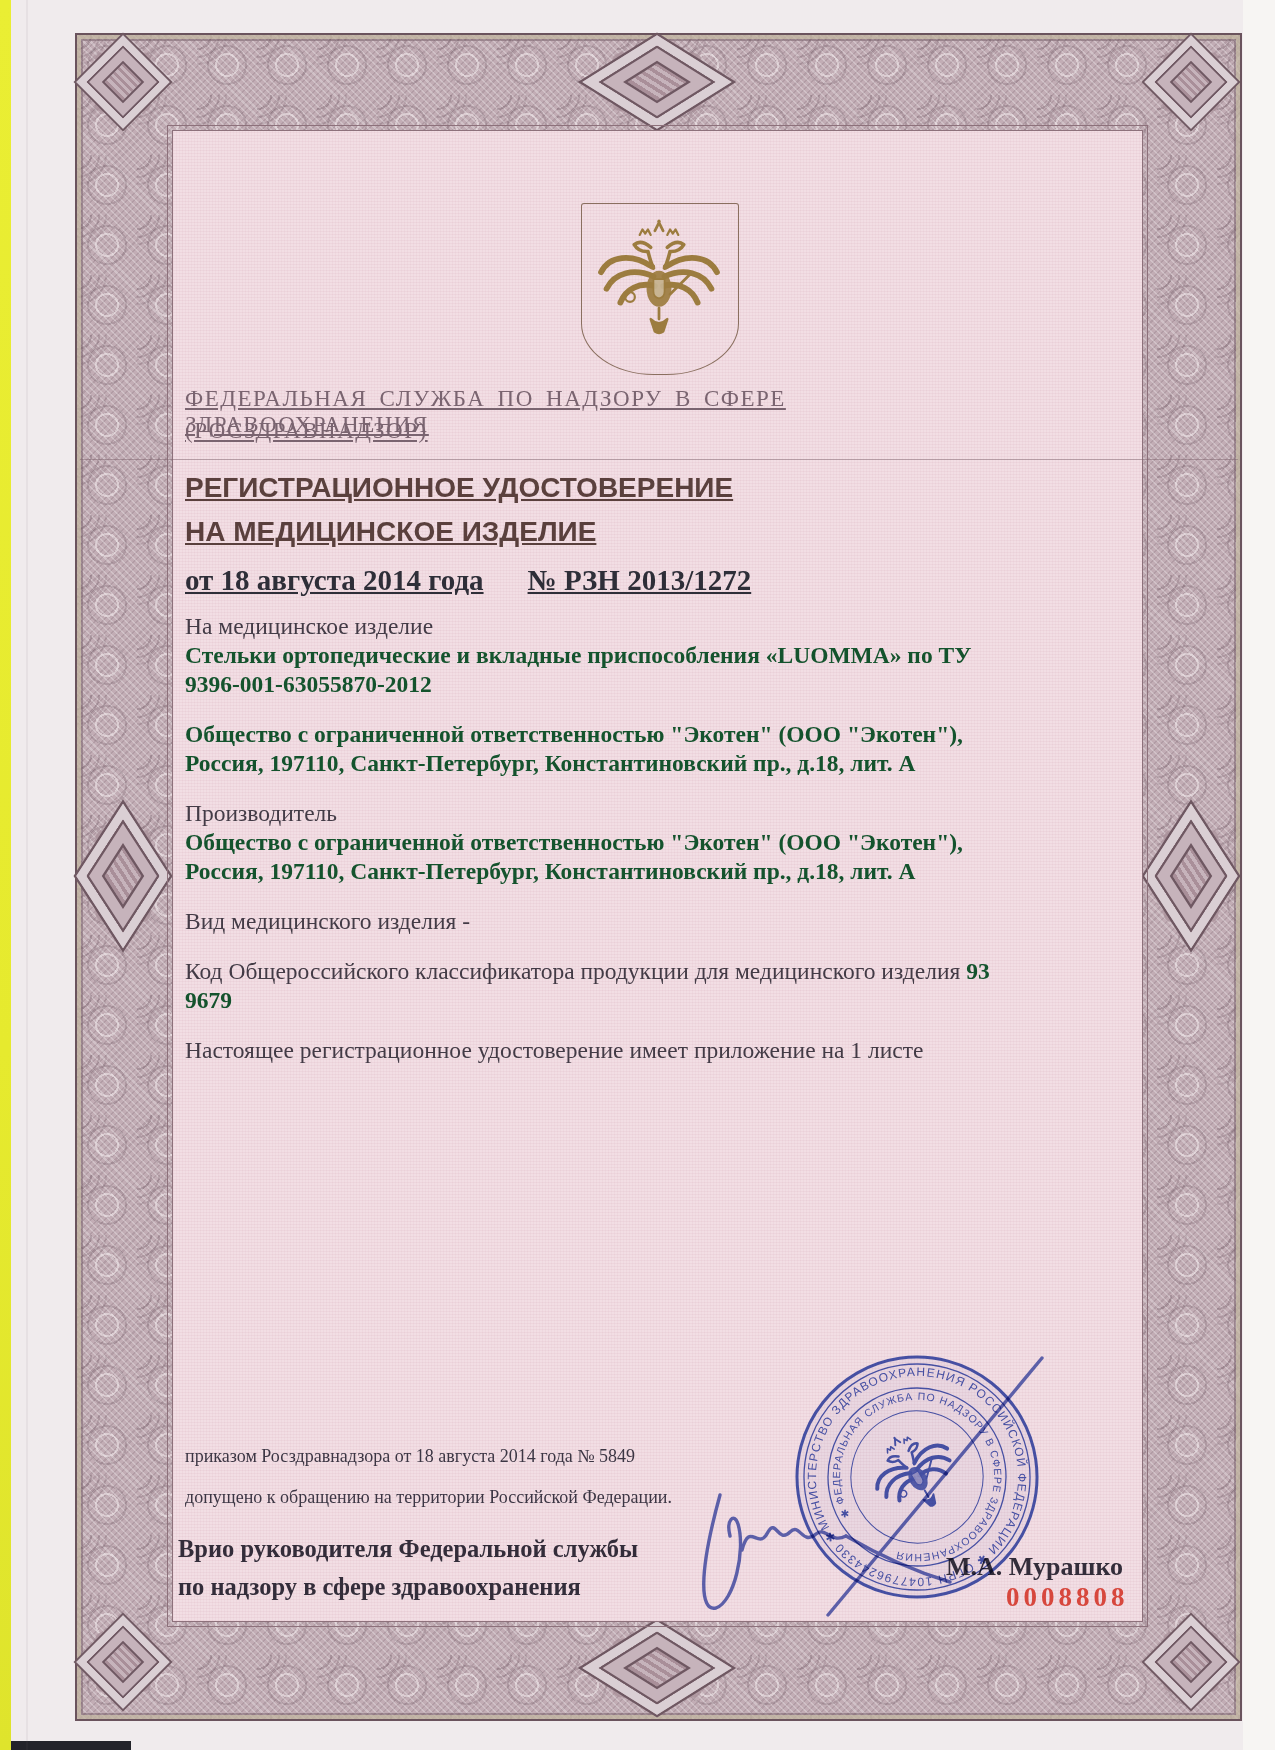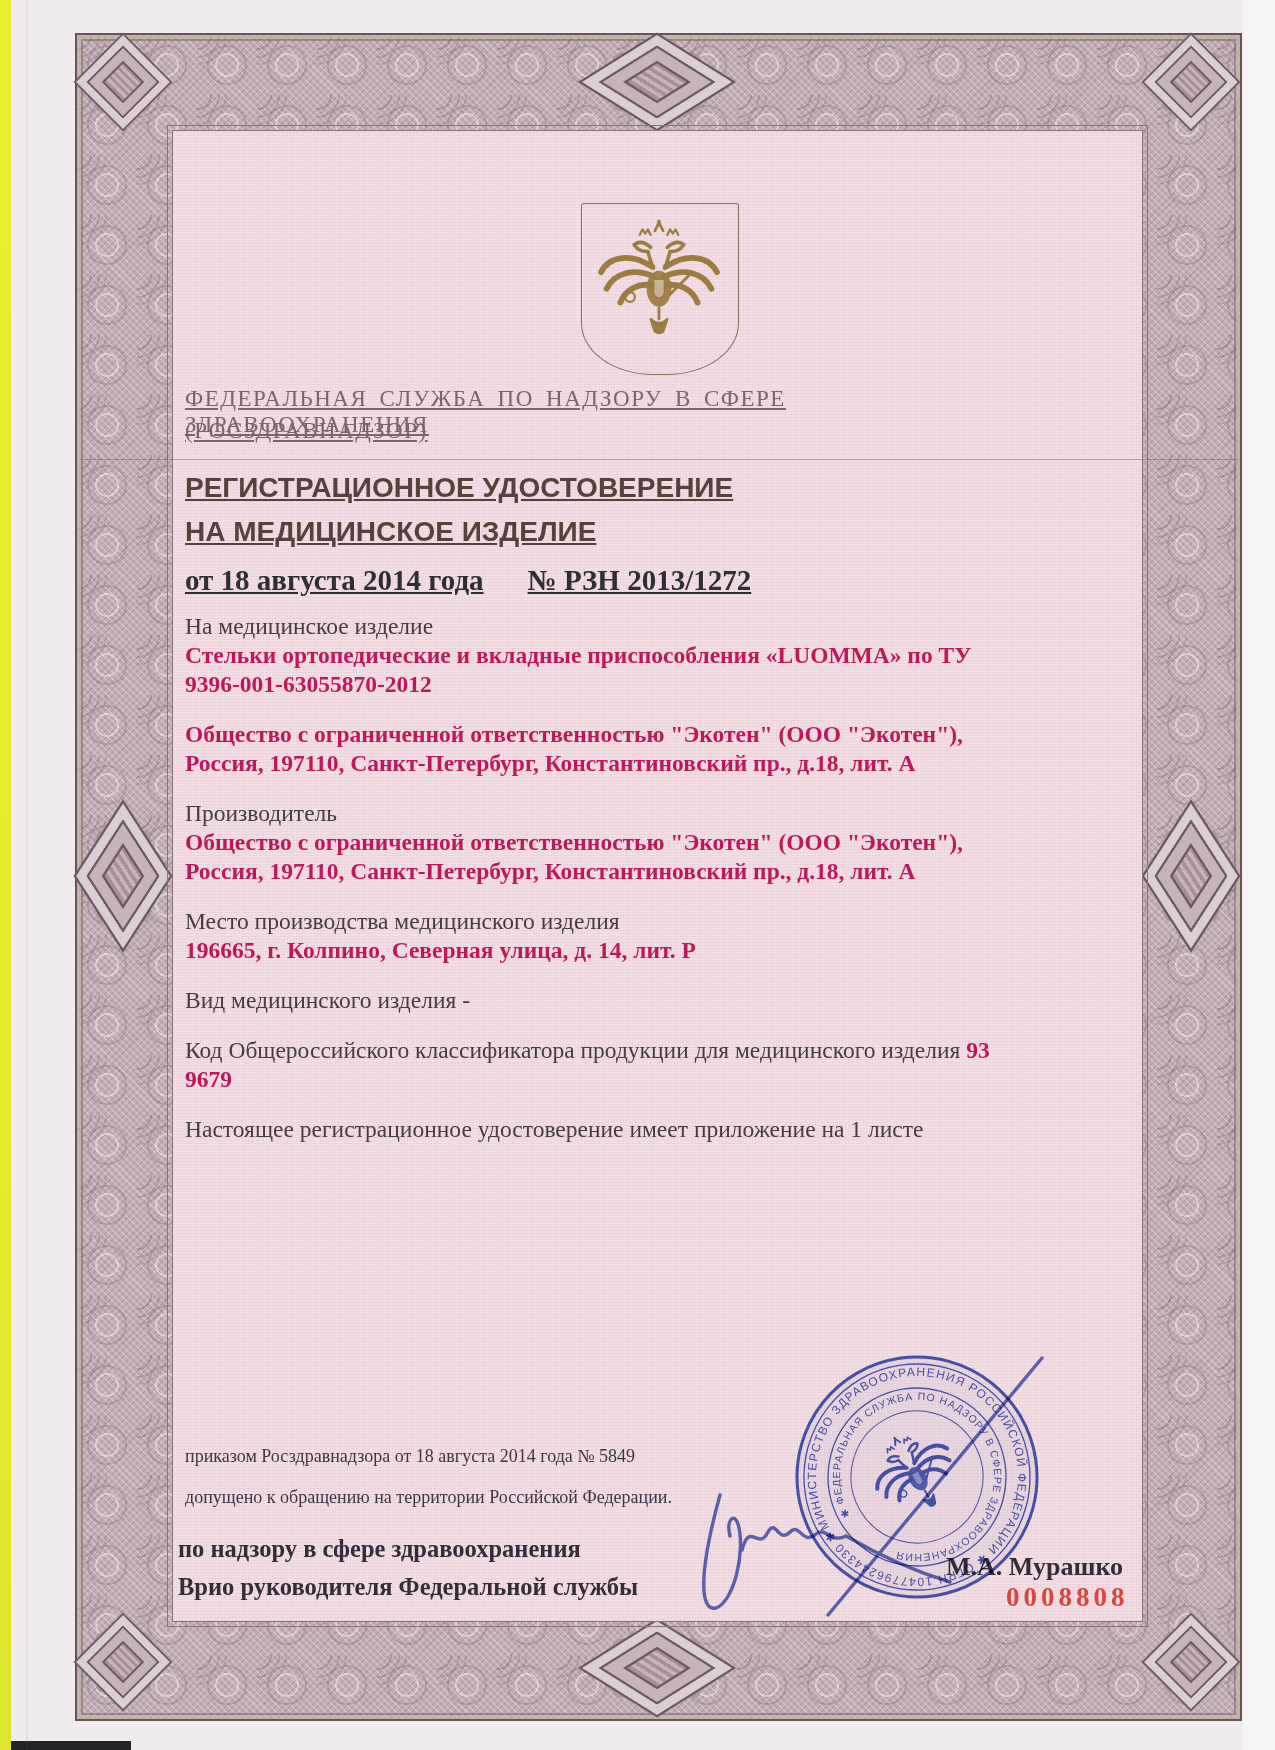--- a/index.html
+++ b/index.html
@@ -62,21 +62,21 @@
   .abs{position:absolute;z-index:3;}
   .center{text-decoration:underline;}
   .agency{left:185px;width:833px;color:#7a6470;font-size:23px;letter-spacing:1.5px;word-spacing:5px;}
   .hr{left:80px;top:459px;width:1158px;height:1px;background:rgba(125,100,110,.5);z-index:3;}
   .doc-title{left:185px;width:833px;color:#5a403d;font-family:"Liberation Sans",sans-serif;font-weight:bold;font-size:28px;letter-spacing:0px;}
   .dateline{left:185px;width:833px;color:#2e2e38;font-weight:bold;font-size:29px;}
   .dateline .gap{display:inline-block;width:44px;}
 
   .bodytext{left:185px;top:612px;width:836px;color:#433b46;font-size:23.5px;line-height:29px;}
   .bodytext .para{margin-bottom:21px;}
-  .bodytext b{color:#be185d;}
+  .bodytext b{color:#14532d;}
   .lbl{font-weight:normal;}
 
   .order{left:185px;top:1436px;width:760px;color:#3c3644;font-size:18px;line-height:41px;}
   .signer{left:178px;top:1530px;width:560px;color:#332d3a;font-weight:bold;font-size:24.5px;line-height:38px;}
   .signer-name{left:946px;top:1552px;width:220px;color:#332d3a;font-weight:bold;font-size:26px;z-index:3;}
   .serial{left:1006px;top:1582px;color:#d7473d;font-size:27px;font-weight:bold;letter-spacing:4px;z-index:3;}
 
   .coa{left:581px;top:203px;width:156px;height:170px;z-index:3;
     border:1px solid #8a6f5f;border-radius:3px 3px 46% 46% / 3px 3px 30% 30%;}
   .coa svg{position:absolute;left:8px;top:6px;}
@@ -150,41 +150,37 @@
     <b>Стельки ортопедические и вкладные приспособления «LUOMMA» по ТУ 9396-001-63055870-2012</b>
   </div>
   <div class="para">
     <b>Общество с ограниченной ответственностью "Экотен" (ООО "Экотен"), Россия, 197110, Санкт-Петербург, Константиновский пр., д.18, лит. А</b>
   </div>
   <div class="para">
     <div class="lbl">Производитель</div>
     <b>Общество с ограниченной ответственностью "Экотен" (ООО "Экотен"), Россия, 197110, Санкт-Петербург, Константиновский пр., д.18, лит. А</b>
   </div>
   <div class="para">
-    <div class="lbl">Место производства медицинского изделия</div>
-    <b>196665, г. Колпино, Северная улица, д. 14, лит. Р</b>
-  </div>
-  <div class="para">
     <span class="lbl">Вид медицинского изделия -</span>&nbsp;<b></b>
   </div>
   <div class="para">
     <span class="lbl">Код Общероссийского классификатора продукции для медицинского изделия</span>&nbsp;<b>93 9679</b>
   </div>
   <div class="para">
     <span class="lbl">Настоящее регистрационное удостоверение имеет приложение на 1 листе</span>&nbsp;<b></b>
   </div>
 </div>
 
 <div class="abs order">
   <div>приказом Росздравнадзора от 18 августа 2014 года № 5849</div>
   <div>допущено к обращению на территории Российской Федерации.</div>
 </div>
 <div class="abs signer">
+  <div>Врио руководителя Федеральной службы</div>
   <div>по надзору в сфере здравоохранения</div>
-  <div>Врио руководителя Федеральной службы</div>
 </div>
 <div class="abs signer-name">М.А. Мурашко</div>
 <div class="abs serial">0008808</div>
 
 <svg class="abs stamp" viewBox="0 0 260 260">
   <g transform="rotate(-30 130 130)" style="color:#3c50b4">
     <circle cx="130" cy="130" r="120" fill="rgba(80,100,190,0.06)" stroke="currentColor" stroke-width="3"></circle>
     <circle cx="130" cy="130" r="113" fill="none" stroke="currentColor" stroke-width="1.3"></circle>
     <circle cx="130" cy="130" r="89" fill="none" stroke="currentColor" stroke-width="1.3"></circle>
     <circle cx="130" cy="130" r="66" fill="none" stroke="currentColor" stroke-width="1"></circle>

